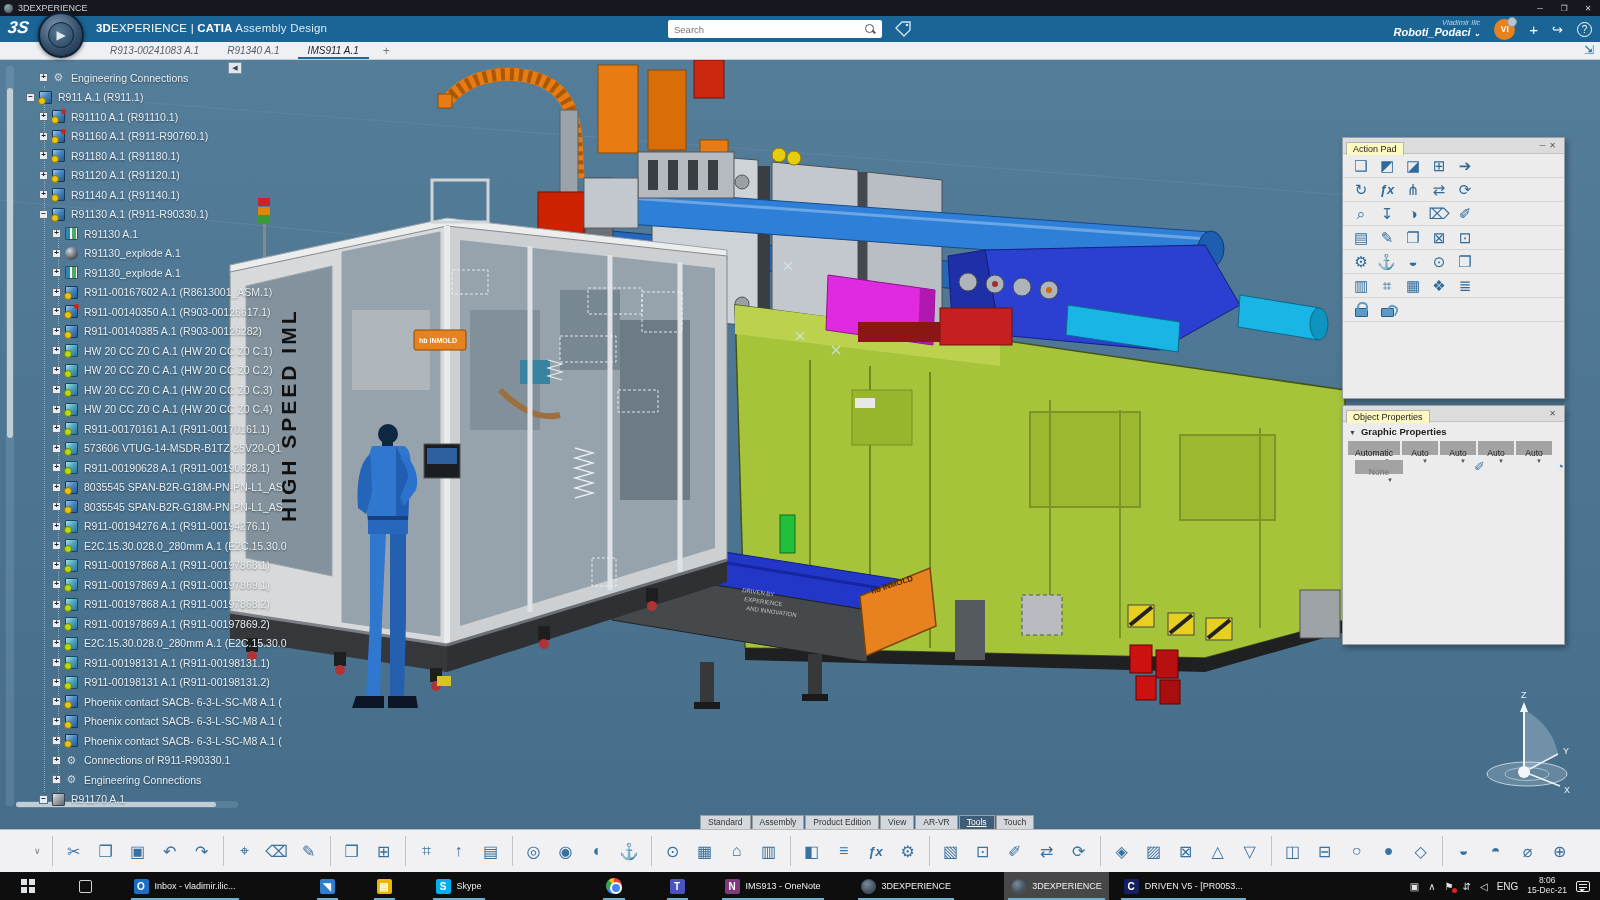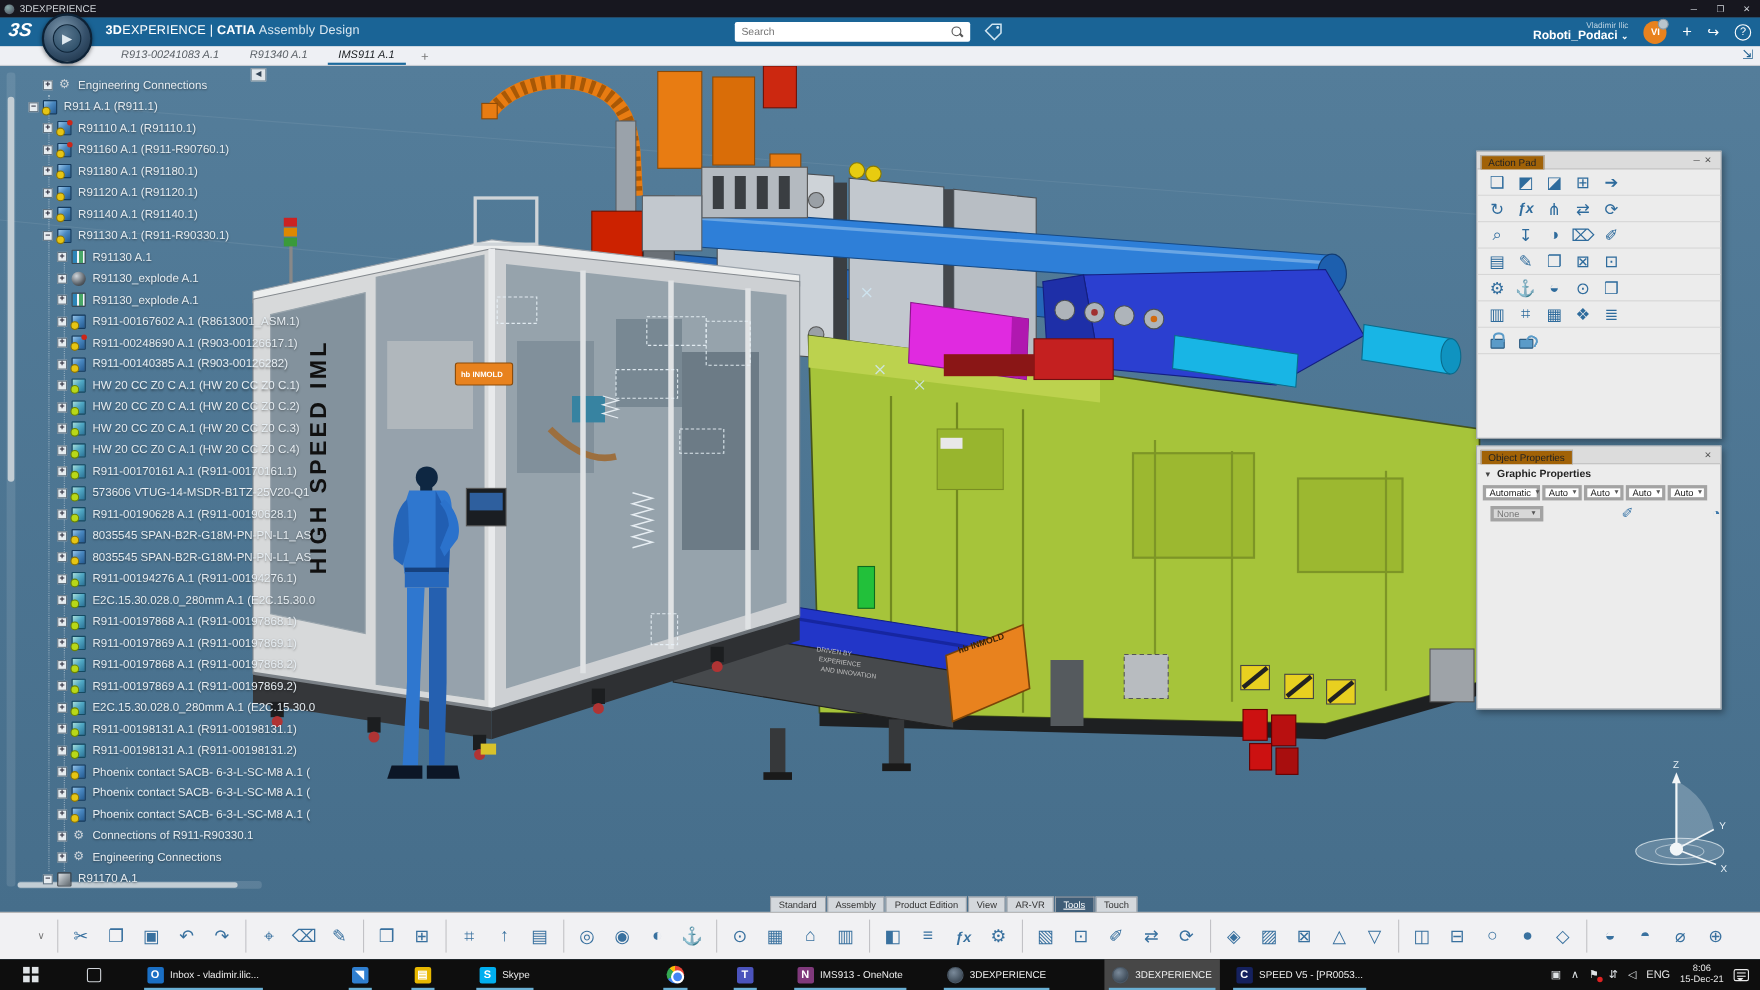--- a/index.html
+++ b/index.html
@@ -20,21 +20,21 @@
   .brandtext { position:absolute; left:96px; top:6px; font-size:11.5px; letter-spacing:.2px; }
   .brandtext b { font-weight:bold; }
   .brandtext .mod { font-weight:normal; color:#dce9f2; }
   .searchwrap { position:absolute; left:668px; top:4px; width:214px; height:18px; background:#fff; border-radius:2px; display:flex; align-items:center; }
   .searchwrap input { flex:1; border:none; outline:none; font-size:9.5px; padding:0 6px; color:#333; font-family:inherit; background:transparent; }
   .mag { width:12px; height:12px; position:relative; margin-right:6px; }
   .mag::before { content:""; position:absolute; left:1px; top:1px; width:7px; height:7px; border:1.5px solid #555; border-radius:50%; }
   .mag::after { content:""; position:absolute; left:8px; top:8px; width:4px; height:1.5px; background:#555; transform:rotate(45deg); }
   .tagico { margin-left:6px; }
   .userarea { position:absolute; right:8px; top:0; height:26px; display:flex; align-items:center; gap:14px; }
-  .usertext { text-align:right; line-height:1.05; }
+  .usertext { text-align:right; line-height:1.05;font-style:italic; }
   .usertext .uname { font-size:7.5px; color:#bcd3e2; }
   .usertext .uspace { font-size:11px; font-weight:bold; color:#fff; }
   .avatar { width:21px; height:21px; border-radius:50%; background:#e8821e; color:#fff; font-size:8.5px; font-weight:bold; display:flex; align-items:center; justify-content:center; position:relative; }
   .avatar::after { content:""; position:absolute; right:-2px; top:-2px; width:8px; height:8px; border-radius:50%; background:#b9c4cc; border:1px solid #8899a6; }
   .hicon { font-size:15px; color:#fff; }
   .helpbtn { width:15px; height:15px; border:1.5px solid #fff; border-radius:50%; font-size:10px; display:flex; align-items:center; justify-content:center; }
 
   
   .tabrow { position:absolute; top:42px; left:0; width:1600px; height:18px; background:#eef0f4; border-bottom:1px solid #c8cdd3; display:flex; align-items:center; }
   .dtab { font-size:10px; font-style:italic; color:#5a6066; padding:0 14px; height:100%; display:flex; align-items:center; position:relative; }
@@ -69,34 +69,34 @@
   
   .vscroll { position:absolute; left:6px; top:6px; width:8px; height:740px; background:rgba(255,255,255,.10); border-radius:3px; }
   .vthumb { position:absolute; left:1px; top:22px; width:6px; height:350px; background:#c2cdd4; border-radius:3px; }
   .hscroll { position:absolute; left:16px; top:741px; width:222px; height:7px; background:rgba(255,255,255,.12); border-radius:3px; }
   .hthumb { position:absolute; left:0; top:1px; width:200px; height:5px; background:#c2cdd4; border-radius:3px; }
   .collapsebtn { position:absolute; left:228px; top:2px; width:14px; height:12px; background:#e0e6ea; border:1px solid #8093a0; color:#345; font-size:7px; line-height:10px; text-align:center; z-index:11; }
 
   
   .panel { position:absolute; background:#ececec; border:1px solid #98a0a8; box-shadow:2px 3px 6px rgba(0,0,0,.35); z-index:20; }
   .ptabstrip { height:16px; background:#dcdcdc; border-bottom:1px solid #c2c2c2; position:relative; }
-  .ptab { display:inline-block; background:#a16207; border:1px solid #b4b4b4; border-bottom:none; font-size:9px; color:#222; padding:1px 6px 1px 6px; margin:2px 0 0 3px; }
+  .ptab { display:inline-block; background:#fef9c3; border:1px solid #b4b4b4; border-bottom:none; font-size:9px; color:#222; padding:1px 6px 1px 6px; margin:2px 0 0 3px; }
   .pctrl { position:absolute; right:4px; top:3px; font-size:8px; color:#555; letter-spacing:4px; }
   .aprow { height:24px; display:flex; align-items:center; padding-left:6px; border-bottom:1px solid #d6d6d6; gap:2px; }
   .apicon { width:24px; height:22px; display:flex; align-items:center; justify-content:center; font-size:15px; color:#2e6b9c; }
   .apicon.fx { font-size:13px; font-style:italic; font-weight:bold; }
   .lockwrap { width:24px; height:22px; display:flex; justify-content:center; }
   .lockbody { width:13px; height:9px; background:#5b9bc8; border:1px solid #2a5a80; border-radius:1px; position:relative; margin-top:9px; }
   .lockbody::before { content:""; position:absolute; left:1px; top:-7px; width:7px; height:7px; border:2px solid #5b9bc8; border-bottom:none; border-radius:5px 5px 0 0; }
   .lock-open .lockbody::before { left:4px; transform:rotate(28deg); transform-origin:bottom left; }
 
   .gpheader { font-size:9.5px; font-weight:bold; color:#222; padding:4px 0 3px 6px; }
   .gpheader .tri { font-size:7px; margin-right:5px; color:#444; }
   .oprow { display:flex; gap:2px; padding:1px 0 0 5px; align-items:center; }
-  .sel { height:14px; background:#fff; border:3px solid #a3a3a3; font-size:8.5px; color:#222; display:flex; align-items:center; padding:0 3px; }
+  .sel { height:14px; background:#fff; border:7px solid #a3a3a3; font-size:8.5px; color:#222; display:flex; align-items:center; padding:0 3px;flex-direction:column; }
   .sel .car { margin-left:auto; font-size:6px; color:#555; padding-left:3px; }
   .sel.disabled { background:#d8d8d8; color:#777; }
   .optool { font-size:13px; color:#3a76a8; margin-left:6px; }
 
   
   .btabs { position:absolute; left:676px; top:755px; display:flex; z-index:15;padding-left:24px; }
   .btab { background:#d4d8dc; border:1px solid #98a0a8; border-bottom:none; font-size:8.5px; color:#333; padding:1px 7px 2px 7px; margin-right:1px; }
   .btab.active { background:#3f5d77; color:#fff;text-decoration:underline; }
 
   
@@ -459,21 +459,21 @@
           <span class="tlabel">R91130_explode A.1</span>
         </div>
         <div class="trow" style="padding-left: 26px;">
           <span class="texp">+</span>
           <span class="ti ti-product"></span>
           <span class="tlabel">R911-00167602 A.1 (R8613001_ASM.1)</span>
         </div>
         <div class="trow" style="padding-left: 26px;">
           <span class="texp">+</span>
           <span class="ti ti-productred"></span>
-          <span class="tlabel">R911-00248690 A.1 (R903-00126617.1)</span>
+          <span class="tlabel">R911-00140350 A.1 (R903-00126617.1)</span>
         </div>
         <div class="trow" style="padding-left: 26px;">
           <span class="texp">+</span>
           <span class="ti ti-product"></span>
           <span class="tlabel">R911-00140385 A.1 (R903-00126282)</span>
         </div>
         <div class="trow" style="padding-left: 26px;">
           <span class="texp">+</span>
           <span class="ti ti-part"></span>
           <span class="tlabel">HW 20 CC Z0 C A.1 (HW 20 CC Z0 C.1)</span>
@@ -811,21 +811,21 @@
         <div class="tbitem running" style="margin-left: 26px;">
           <span class="compassico"></span>
           <span>3DEXPERIENCE</span>
         </div>
         <div class="tbitem running active" style="margin-left: 46px;">
           <span class="compassico"></span>
           <span>3DEXPERIENCE</span>
         </div>
         <div class="tbitem running" style="margin-left: 8px;">
           <span class="tbsq" style="background: rgb(21, 33, 94);">C</span>
-          <span>SPEED V5 - [PR0053...</span>
+          <span>DRIVEN V5 - [PR0053...</span>
         </div>
       </span>
     <div class="tray">
       <span id="trayIcons" style="display:flex;gap:9px;align-items:center">
           <span class="trayico">▣</span>
           <span class="trayico">∧</span>
           <span class="trayico badge">⚑</span>
           <span class="trayico">⇵</span>
           <span class="trayico">◁</span>
         </span>

